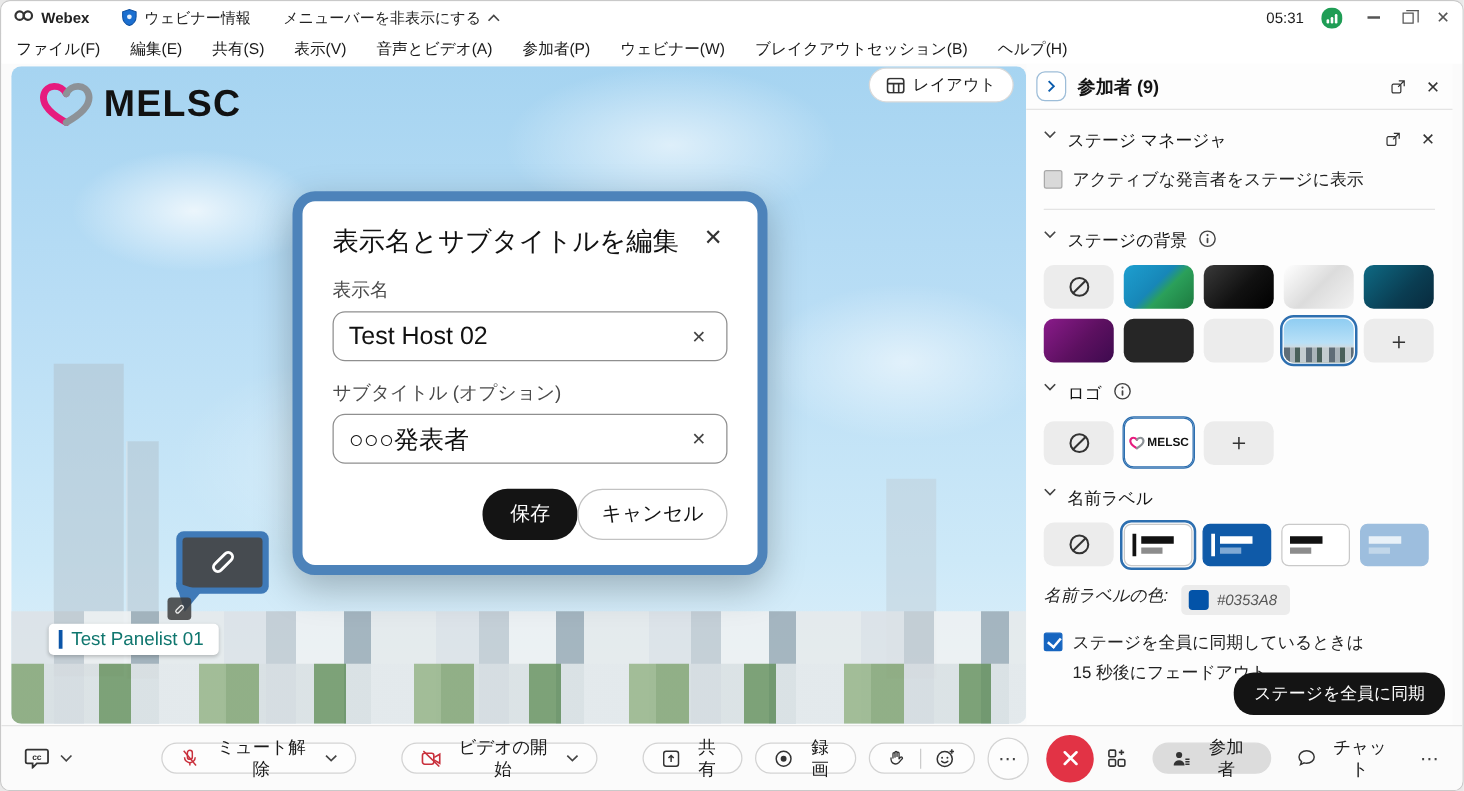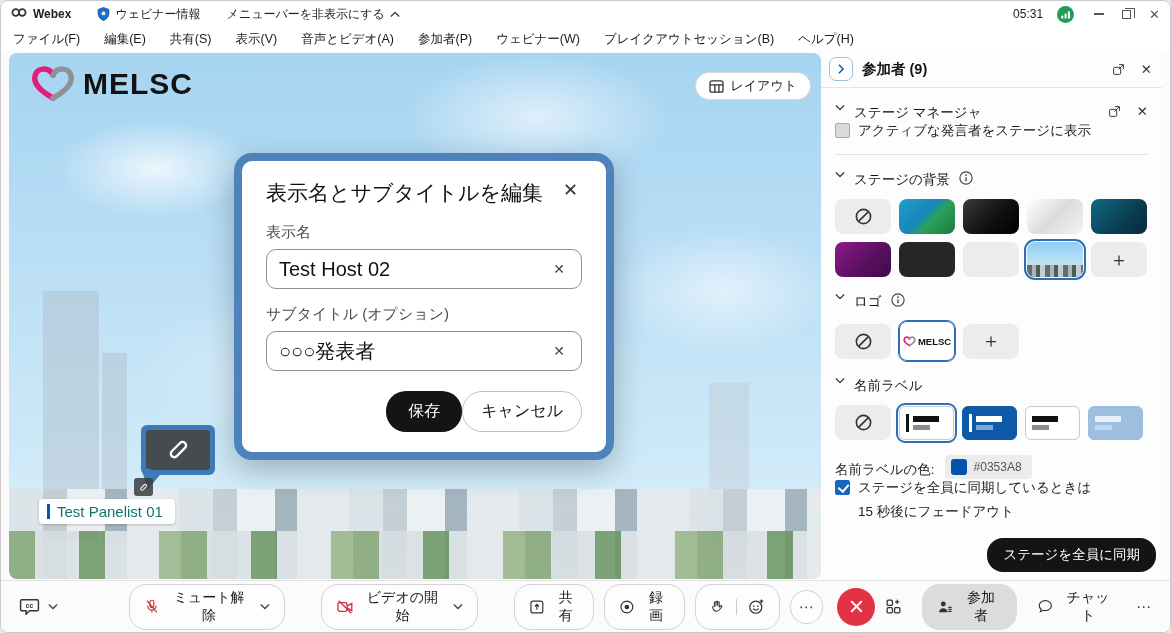--- a/index.html
+++ b/index.html
@@ -38,21 +38,21 @@
   .tower.t2 { left:92px; top:300px; width:26px; height:190px; border-left:1px solid rgba(255,255,255,.4); }
   .tower.t3 { left:700px; top:330px; width:40px; height:160px; background:rgba(190,200,207,.4); }
   .skyline { position:absolute; left:0; right:0; bottom:0; height:90px;
     background:repeating-linear-gradient(90deg,#dde3e7 0 34px,#c2ccd3 34px 58px,#eef1f2 58px 96px,#9fb0ba 96px 118px,#e6eaec 118px 170px); opacity:.9; }
   .skyline:after { content:""; position:absolute; left:0; right:0; bottom:0; height:48px;
     background:repeating-linear-gradient(90deg,#7a9e67 0 26px,#d8dee1 26px 70px,#5d8a52 70px 96px,#e4e8ea 96px 150px,#8fae7c 150px 172px); opacity:.85; }
 
   .stage-logo { position:absolute; top:12px; left:22px; display:flex; align-items:center; gap:8px; }
   .stage-logo .melsc-text { font-size:30px; font-weight:bold; letter-spacing:1px; color:#121212; }
 
-  .layout-btn { position:absolute; top:19px; right:10px; display:flex; align-items:center; gap:6px; height:28px; padding:0 13px;
+  .layout-btn { position:absolute; top:1px; right:10px; display:flex; align-items:center; gap:6px; height:28px; padding:0 13px;
     background:#fff; border:1px solid #d9d9d9; border-radius:15px; font-size:13px; color:#1a1a1a; cursor:pointer; }
 
   
   .dialog { position:absolute; left:225px; top:100px; width:380px; background:#fff; border:8px solid #4d83ba; border-radius:18px;
     padding:18px 24px 20px 24px; box-shadow:0 10px 30px rgba(0,0,0,.25); }
   .dialog-title-row { display:flex; align-items:flex-start; }
   .dialog-title { font-size:21px; font-weight:500; color:#111; }
   .dialog-close { margin-left:auto; font-size:18px; color:#333; cursor:pointer; line-height:1; padding:2px 4px; }
   .field-label { margin-top:16px; font-size:15px; color:#4a4a4a; }
   .field { margin-top:7px; display:flex; align-items:center; height:40px; border:1px solid #8f8f8f; border-radius:10px; padding:0 12px; }
@@ -75,21 +75,21 @@
   .panel { width:343px; margin-left:auto; margin-right:8px; display:flex; flex-direction:column; position:relative; background:#fdfdfd; font-size:13.5px; }
   .panel-header { height:37px; display:flex; align-items:center; gap:9px; padding:0 10px 0 8px; border-bottom:1px solid #e4e4e4; }
   .collapse-btn { width:24px; height:24px; border:1.5px solid #9dbdd8; border-radius:7px; background:#fff; display:flex; align-items:center; justify-content:center; cursor:pointer; color:#0b5cad; }
   .panel-title { font-size:14.5px; font-weight:bold; color:#141414; }
   .hdr-icons { margin-left:auto; display:flex; align-items:center; gap:16px; color:#333; }
   .icon-btn { cursor:pointer; display:flex; align-items:center; justify-content:center; background:none; border:none; color:#333; padding:0; }
   .panel-body { flex:1; padding:0 14px; overflow:hidden; }
   .sec-hdr { display:flex; align-items:flex-start; gap:9px; margin-top:16px; color:#141414; }
   .sec-hdr .title { font-size:13.5px; }
   .chev { color:#444; }
-  .check-row { display:flex; align-items:flex-start; gap:8px; color:#222; cursor:pointer; }
+  .check-row { display:flex; align-items:flex-start; gap:8px; margin-top:13px; color:#222; cursor:pointer; }
   .cbox { width:15px; height:15px; border:1px solid #a9a9a9; background:#d9d9d9; border-radius:2px; flex:none; margin-top:1px; }
   .cbox.checked { background:#1665c0; border-color:#1665c0; position:relative; }
   .cbox.checked:after { content:""; position:absolute; left:4px; top:1px; width:5px; height:8px; border:solid #fff; border-width:0 2px 2px 0; transform:rotate(40deg); }
   .divider { border:none; border-top:1px solid #e4e4e4; margin:14px 0 0 0; }
 
   .swatch-grid { display:grid; grid-template-columns:repeat(5,56px); gap:8px; margin-top:10px; }
   .swatch { width:56px; height:35px; border-radius:8px; background:#ececec; display:flex; align-items:center; justify-content:center; cursor:pointer; color:#333; }
   .swatch.selected { outline:2px solid #2d6fb0; outline-offset:1px; }
   .sw-green { background:linear-gradient(135deg,#1d9fd0 0%, #1787b8 45%, #2ba05a 60%, #1d7a3f 100%); }
   .sw-black { background:linear-gradient(135deg,#3a3a3a,#111 55%,#000); }
@@ -110,30 +110,30 @@
   .lbl-opt.selected { outline:2px solid #2d6fb0; outline-offset:1px; }
   .lbl-opt .vbar { width:3px; height:18px; background:#111; flex:none; }
   .lbl-opt .lines { display:flex; flex-direction:column; gap:3px; justify-content:center; }
   .lbl-opt .l1 { width:26px; height:6px; background:#111; }
   .lbl-opt .l2 { width:17px; height:5px; background:#8c8c8c; }
   .lbl-opt.blue { background:#0f5aa8; border-color:#0f5aa8; }
   .lbl-opt.blue .vbar { background:#fff; } .lbl-opt.blue .l1 { background:#fff; } .lbl-opt.blue .l2 { background:#7fa9d4; }
   .lbl-opt.ghost { background:#9dbede; border-color:#9dbede; }
   .lbl-opt.ghost .l1 { background:#e9f1f8; } .lbl-opt.ghost .l2 { background:#c2d7ea; }
 
-  .color-row { display:flex; align-items:flex-end; gap:10px; margin-top:15px; color:#222; }
+  .color-row { display:flex; align-items:flex-start; gap:10px; margin-top:15px; color:#222;font-style:italic; }
   .color-chip { display:flex; align-items:center; gap:7px; background:#ececec; border-radius:4px; padding:4px 10px 4px 6px; cursor:pointer; }
   .color-chip .sq { width:16px; height:16px; background:#0353A8; border-radius:3px; }
   .color-chip .hex { font-size:12px; color:#555; }
   .two-line .lines2 { display:flex; flex-direction:column; gap:6px; }
   .sync-btn { position:absolute; right:6px; bottom:8px; background:#141414; color:#fff; border:none; border-radius:16px; padding:8px 16px; font-size:13.5px; cursor:pointer; font-family:inherit; }
 
   
   .toolbar { height:52px; flex:none; background:#fbfbfb; border-top:1px solid #e3e3e3; display:flex; align-items:center; padding:0 18px; gap:10px; }
-  .pill { display:flex; align-items:center; gap:7px; height:46px; padding:0 14px; background:#fdfdfd; border:1px solid #d3d3d3; border-radius:17px; font-size:14px; color:#1a1a1a; cursor:pointer; font-family:inherit; }
+  .pill { display:flex; align-items:center; gap:7px; height:25px; padding:0 14px; background:#fdfdfd; border:1px solid #d3d3d3; border-radius:17px; font-size:14px; color:#1a1a1a; cursor:pointer; font-family:inherit; }
   .pill .chev-sm { color:#444; margin-left:2px; }
   .tb-gap { width:52px; } .tb-gap2 { width:16px; }
   .circle-btn { width:34px; height:34px; border-radius:50%; display:flex; align-items:center; justify-content:center; border:1px solid #d3d3d3; background:#fdfdfd; cursor:pointer; }
   .leave-btn { width:38px; height:38px; border-radius:50%; background:#e23345; border:none; display:flex; align-items:center; justify-content:center; cursor:pointer; margin-left:4px; }
   .tb-right-group { margin-left:auto; display:flex; align-items:center; gap:20px; }
   .pill.active { background:#dcdcdc; border-color:#dcdcdc; }
   .plain-btn { display:flex; align-items:center; gap:7px; background:none; border:none; font-size:14px; color:#1a1a1a; cursor:pointer; font-family:inherit; }
   .dots { font-size:15px; color:#444; letter-spacing:1px; }
   .cc-group { display:flex; align-items:center; gap:8px; cursor:pointer; }
   .pipe { width:1px; height:16px; background:#ccc; }

